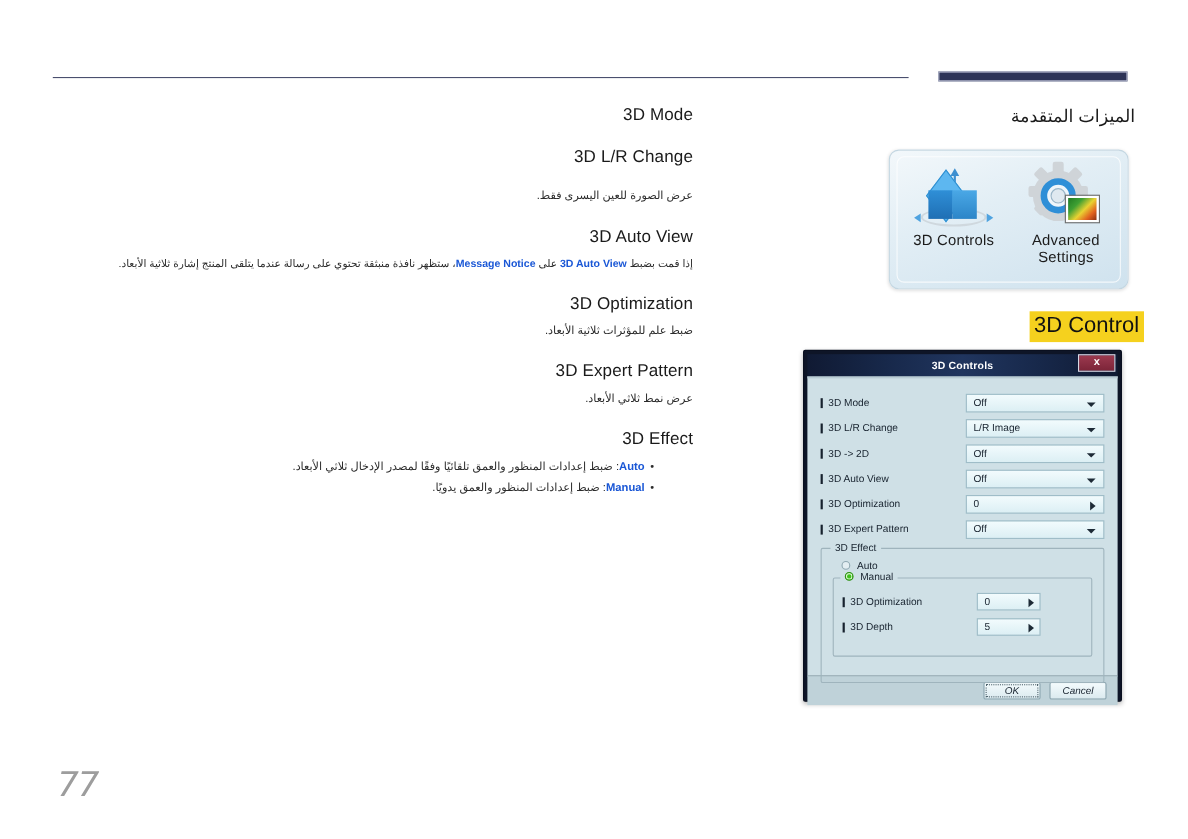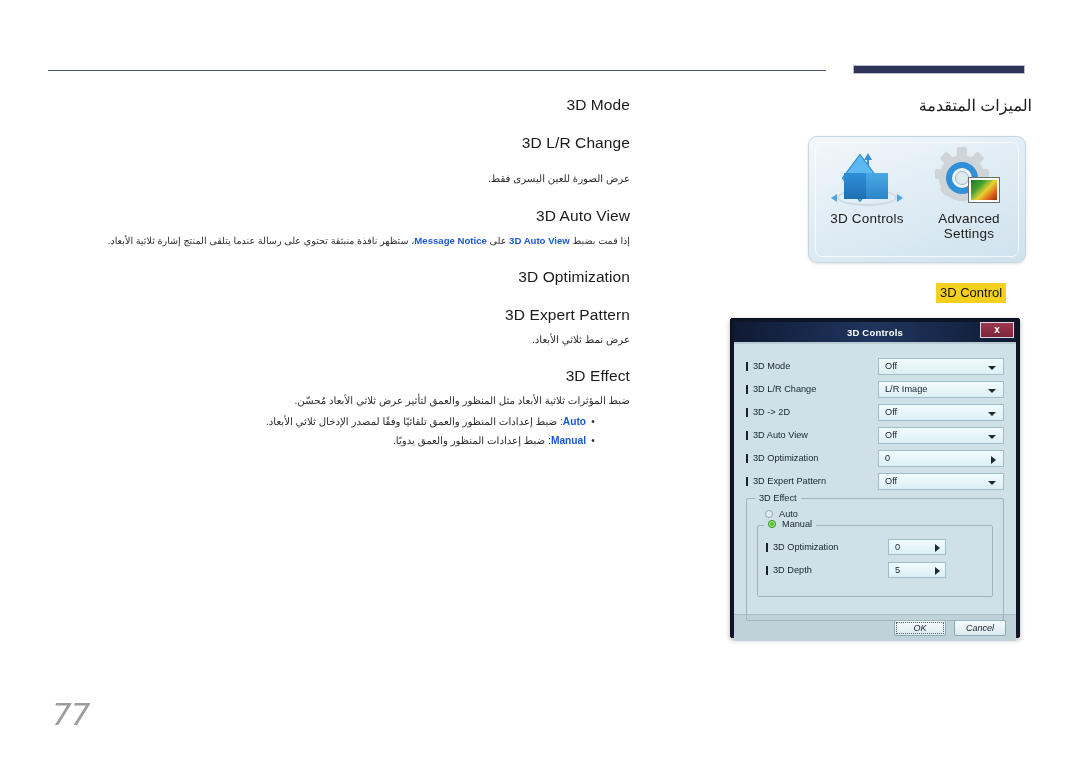--- a/index.html
+++ b/index.html
@@ -184,21 +184,21 @@
     border:2px solid #ffffff;
     outline:1px solid #6c6c6c;
   }
 
   
   #control-label {
     position: absolute;
     left: 936px; top: 283px;
     background: #f5d11e;
     color: #111;
-    font-size: 13px;
+    font-size: 20px;
     padding: 2px 4px 3px 4px;
     white-space: nowrap;
   }
 
   
   #dialog {
     position: absolute;
     left: 730px; top: 318px;
     width: 290px; height: 320px;
     background: #0e1527;
@@ -360,30 +360,30 @@
     <div class="doc-desc">عرض الصورة للعين اليسرى فقط.</div>
   </div>
 
   <div class="doc-block">
     <div class="doc-heading">3D Auto View</div>
     <div class="doc-desc wide"><span>إذا قمت بضبط </span><span class="kw">3D Auto View</span><span> على </span><span class="kw">Message Notice</span><span>، ستظهر نافذة منبثقة تحتوي على رسالة عندما يتلقى المنتج إشارة ثلاثية الأبعاد.</span></div>
   </div>
 
   <div class="doc-block">
     <div class="doc-heading">3D Optimization</div>
+    <div class="doc-desc">ضبط علم للمؤثرات ثلاثية الأبعاد.</div>
   </div>
 
   <div class="doc-block">
     <div class="doc-heading">3D Expert Pattern</div>
     <div class="doc-desc">عرض نمط ثلاثي الأبعاد.</div>
   </div>
 
   <div class="doc-block">
     <div class="doc-heading">3D Effect</div>
-    <div class="doc-desc">ضبط المؤثرات ثلاثية الأبعاد مثل المنظور والعمق لتأثير عرض ثلاثي الأبعاد مُحسّن.</div>
     <div class="bullet-list">
       <div class="bullet-row">
         <span class="bullet-dot">•</span>
         <span class="bullet-text"><span class="kw">Auto</span><span>: ضبط إعدادات المنظور والعمق تلقائيًا وفقًا لمصدر الإدخال ثلاثي الأبعاد.</span></span>
       </div>
       <div class="bullet-row">
         <span class="bullet-dot">•</span>
         <span class="bullet-text"><span class="kw">Manual</span><span>: ضبط إعدادات المنظور والعمق يدويًا.</span></span>
       </div>
     </div>

